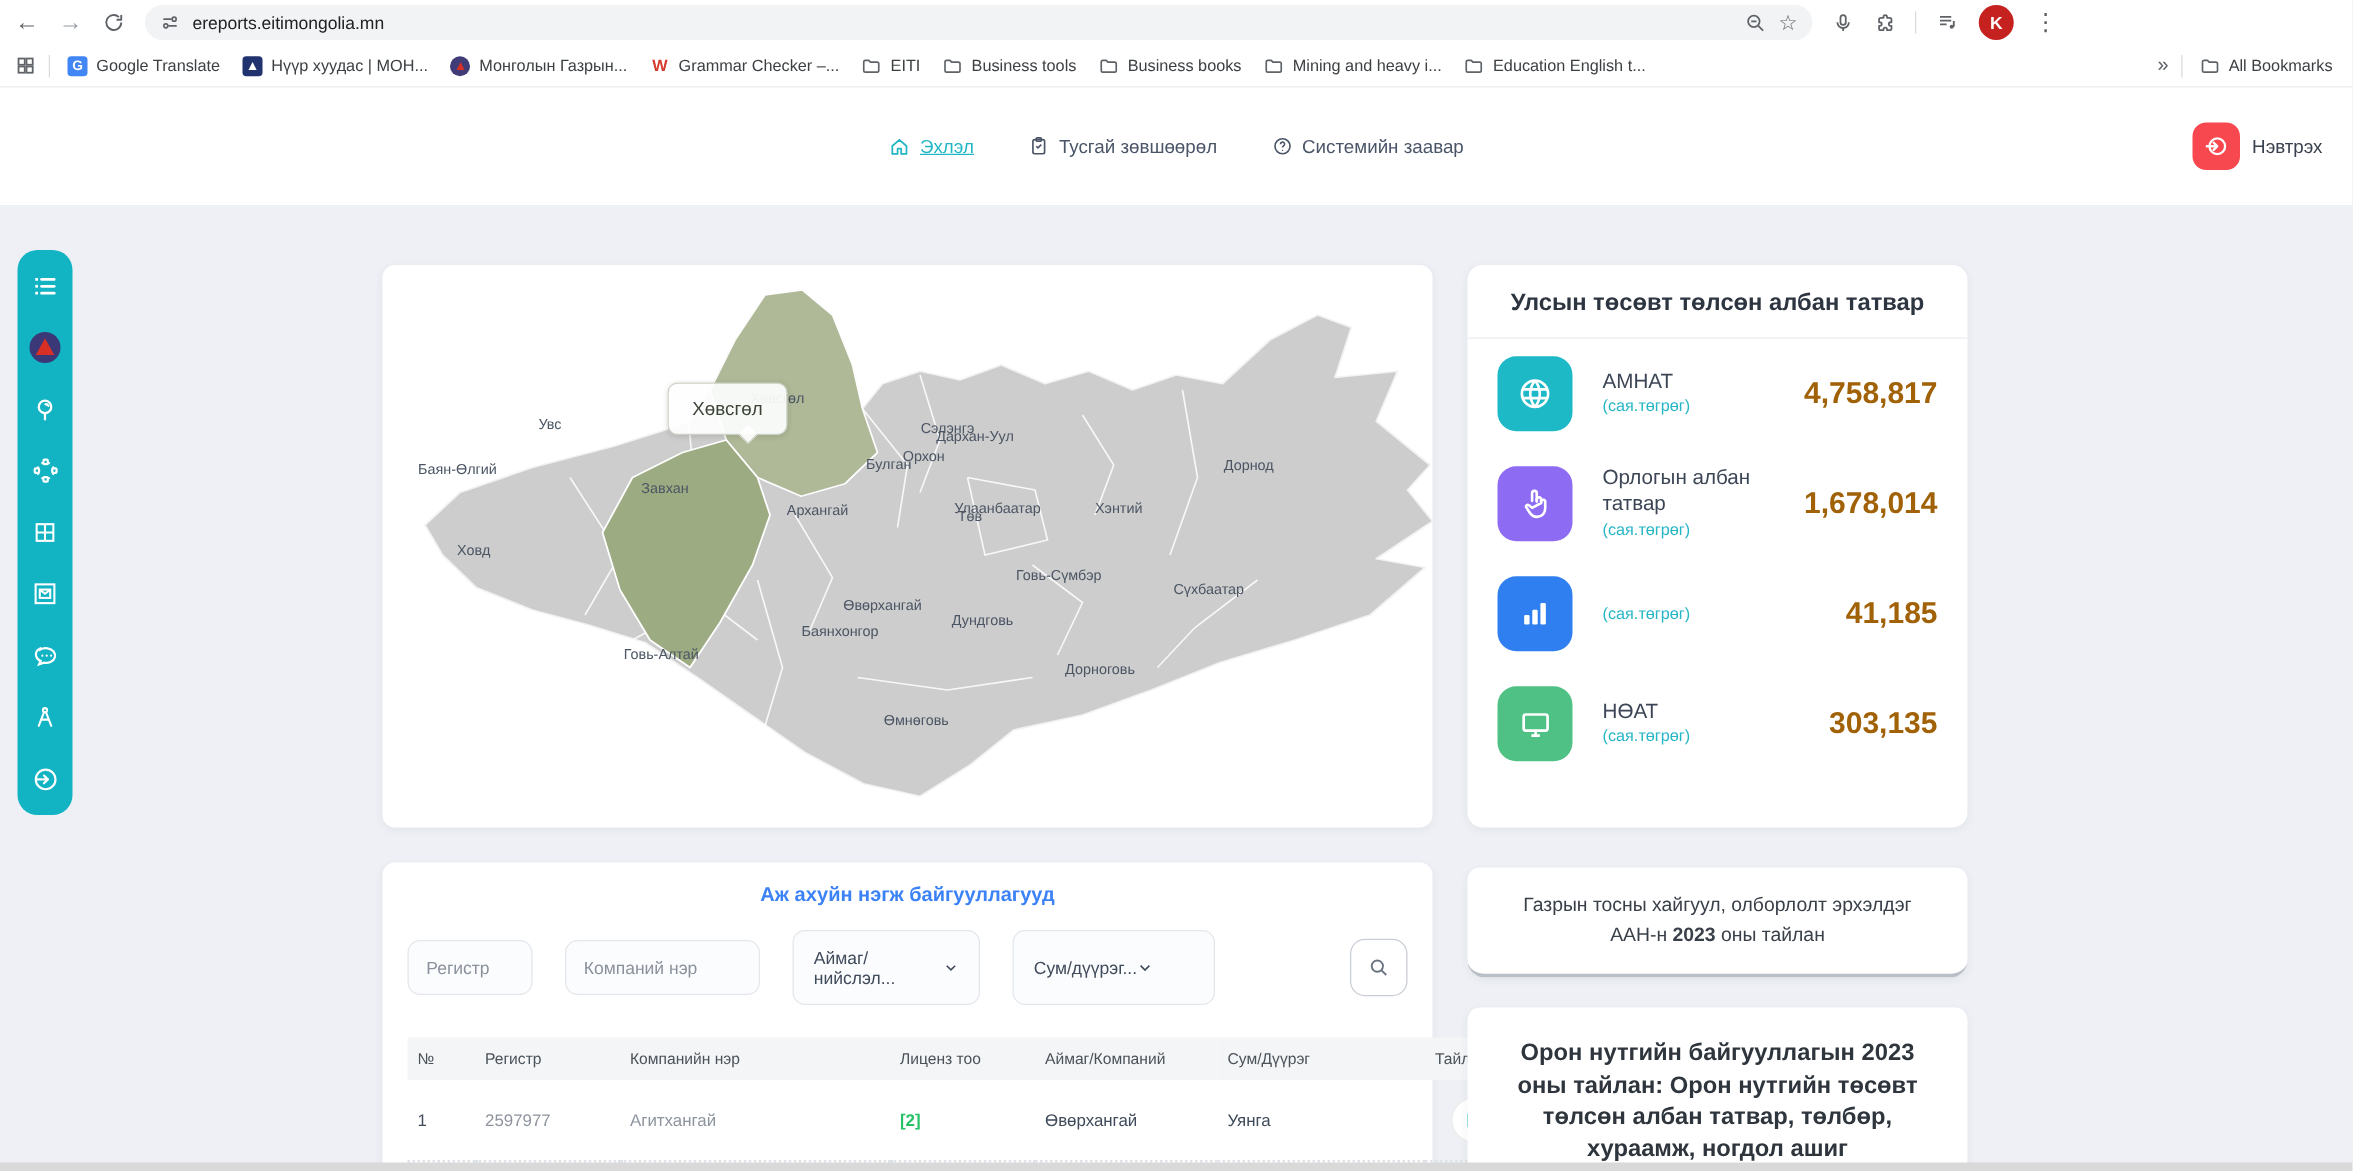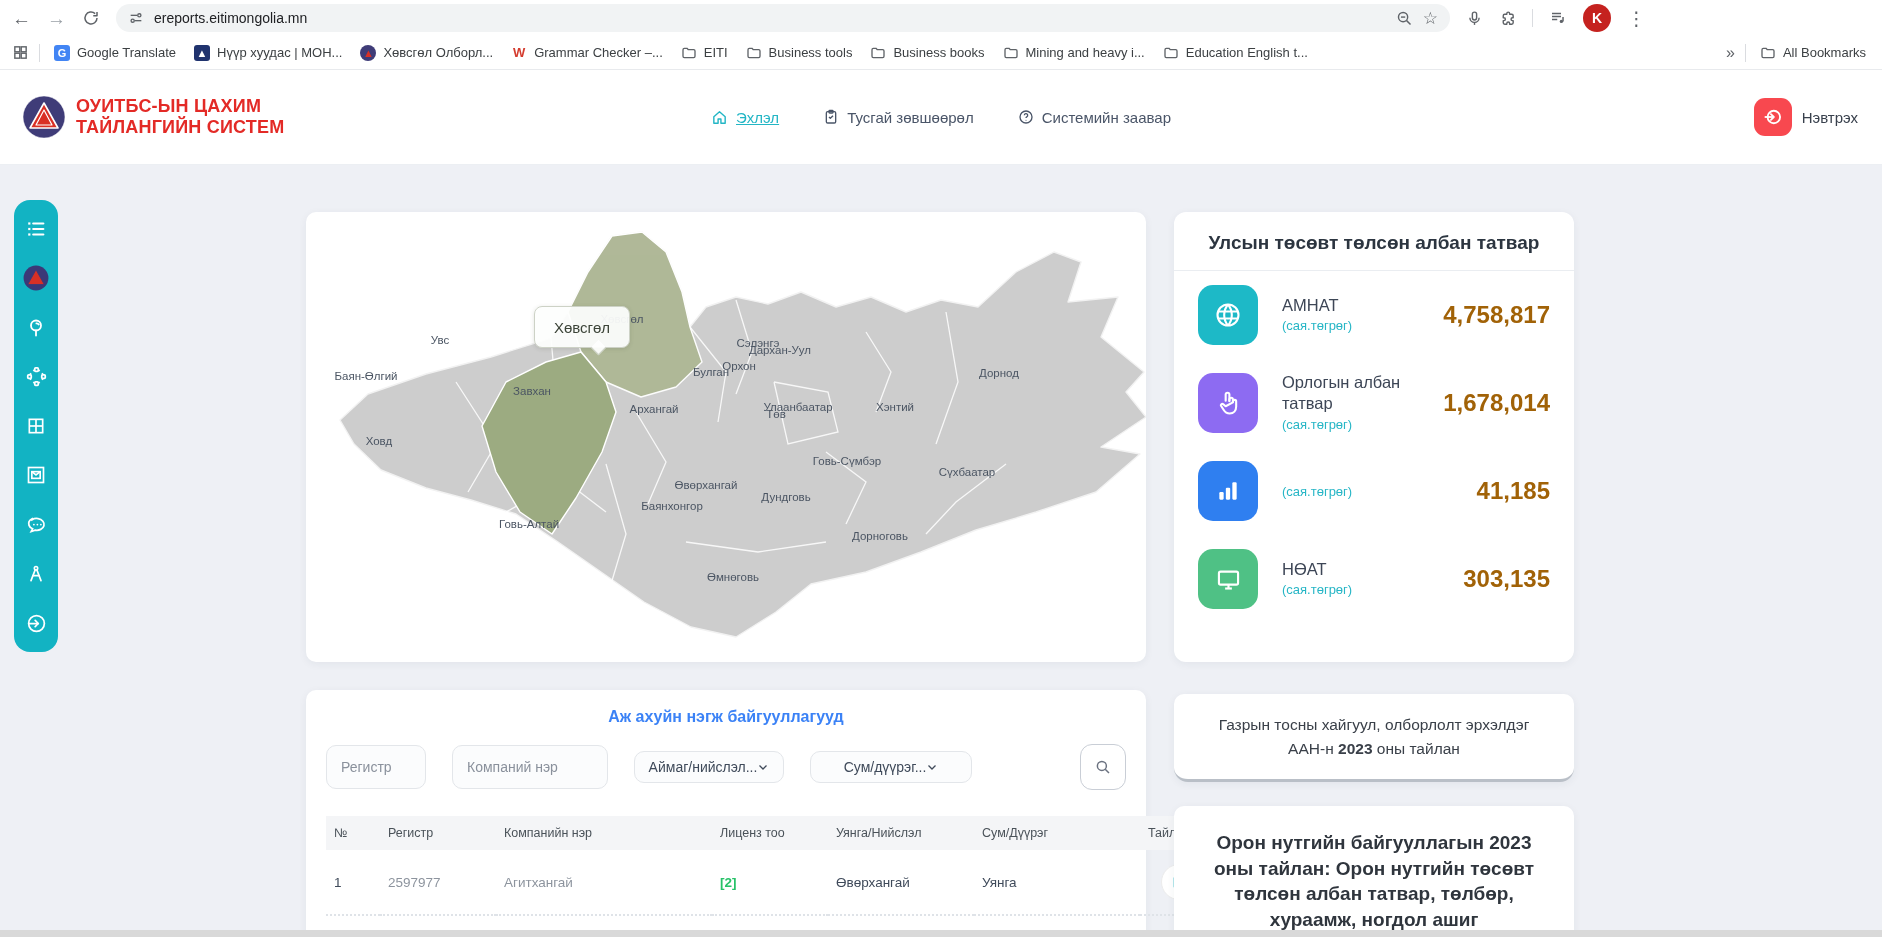--- a/index.html
+++ b/index.html
@@ -84,23 +84,23 @@
 
   
   .companies-card{left:306px;top:620px;width:840px;height:400px;padding:18px 20px;
     box-sizing:border-box;}
   .comp-title{text-align:center;font-size:16px;font-weight:600;color:#3b82f6;}
   .filters{display:flex;align-items:center;gap:26px;margin-top:18px;}
   .f-input{height:44px;border:1px solid #e3e6ea;border-radius:10px;background:#fbfcfd;
     font-size:14px;color:#3f4a5a;padding:0 14px;box-sizing:border-box;outline:none;
     font-family:inherit;}
   .f-input::placeholder{color:#8a919c;}
-  .f-select{height:32px;border:1px solid #e3e6ea;border-radius:10px;background:#fbfcfd;
-    font-size:14px;color:#3f4a5a;padding:0 4px;display:flex;align-items:center;
-    justify-content:center;cursor:pointer;box-sizing:border-box;}
+  .f-select{height:60px;border:1px solid #e3e6ea;border-radius:10px;background:#fbfcfd;
+    font-size:14px;color:#3f4a5a;padding:0 16px;display:flex;align-items:center;
+    justify-content:flex-start;cursor:pointer;box-sizing:border-box;}
   .search-btn{width:46px;height:46px;border:1.5px solid #c9ced6;border-radius:12px;
     background:#fff;display:flex;align-items:center;justify-content:center;cursor:pointer;
     margin-left:auto;}
   table.comp{width:100%;border-collapse:collapse;margin-top:26px;table-layout:fixed;}
   table.comp th{background:#f4f5f7;font-size:12.5px;font-weight:400;color:#4a5259;
     text-align:left;padding:10px 8px;}
   table.comp td{font-size:13.5px;padding:14px 8px;}
   .col-no{width:38px;}.col-reg{width:100px;}.col-name{width:200px;}.col-lic{width:100px;}
   .col-aimag{width:130px;}.col-sum{width:150px;}.col-rep{width:62px;text-align:center;}
   .td-gray{color:#8d949e;}
@@ -195,21 +195,21 @@
     <span class="bm-item">
       <span class="fav" style="background:#4285f4">G</span>
       <span>Google Translate</span>
     </span>
     <span class="bm-item">
       <span class="fav" style="background:#20336e">▲</span>
       <span>Нүүр хуудас | МОН...</span>
     </span>
     <span class="bm-item">
       <span class="fav" style="background:#3f3c78;border-radius:50%;color:#d93025">▲</span>
-      <span>Хөвсгөл Олборл...</span>
+      <span>Монголын Газрын...</span>
     </span>
     <span class="bm-item">
       <span class="fav" style="background:#fff;color:#d43c2f;font-size:13px">W</span>
       <span>Grammar Checker –...</span>
     </span>
     <span class="bm-item">
       <span class="icon16">
         <svg width="16" height="16" viewBox="0 0 24 24" fill="none" stroke="#5f6368" stroke-width="2" stroke-linejoin="round">
             <path d="M3 7a2 2 0 0 1 2-2h4l2 2h8a2 2 0 0 1 2 2v8a2 2 0 0 1-2 2H5a2 2 0 0 1-2-2z"></path>
           </svg>
@@ -257,32 +257,20 @@
             <path d="M3 7a2 2 0 0 1 2-2h4l2 2h8a2 2 0 0 1 2 2v8a2 2 0 0 1-2 2H5a2 2 0 0 1-2-2z"></path>
           </svg>
       </span>
       <span>All Bookmarks</span>
     </span>
   </div>
 
   <div class="site">
 
     <div class="site-header">
-      <div class="logo">
-        <svg width="44" height="44" viewBox="0 0 44 44">
-          <circle cx="22" cy="22" r="21" fill="#3f3c78"></circle>
-          <circle cx="22" cy="22" r="21" fill="none" stroke="#fff" stroke-width="1" opacity=".5"></circle>
-          <path d="M22 8 L36 33 L8 33 Z" fill="#d93025" stroke="#fff" stroke-width="1.6" stroke-linejoin="round"></path>
-          <path d="M22 15 L30 30 L14 30 Z" fill="#d93025" stroke="#fff" stroke-width="1.2" stroke-linejoin="round"></path>
-        </svg>
-        <div class="logo-text">
-          <div>ОУИТБС-ЫН ЦАХИМ</div>
-          <div>ТАЙЛАНГИЙН СИСТЕМ</div>
-        </div>
-      </div>
 
       <nav class="main-nav">
         <span class="nav-item active">
           <svg width="17" height="17" viewBox="0 0 24 24" fill="none" stroke="#23b6c5" stroke-width="2" stroke-linejoin="round">
             <path d="M4 11 L12 4 L20 11 V20 H14 V14 H10 V20 H4 Z"></path>
           </svg>
           <span>Эхлэл</span>
         </span>
         <span class="nav-item">
           <svg width="16" height="16" viewBox="0 0 24 24" fill="none" stroke="#4a5568" stroke-width="2" stroke-linejoin="round">
@@ -532,21 +520,21 @@
         </button>
       </div>
 
       <table class="comp">
         <thead>
           <tr>
             <th class="col-no">№</th>
             <th class="col-reg">Регистр</th>
             <th class="col-name">Компанийн нэр</th>
             <th class="col-lic">Лиценз тоо</th>
-            <th class="col-aimag">Уянга/Нийслэл</th>
+            <th class="col-aimag">Аймаг/Компаний</th>
             <th class="col-sum">Сум/Дүүрэг</th>
             <th class="col-rep">Тайлан</th>
           </tr>
         </thead>
         <tbody>
           <tr>
             <td class="td-dark">1</td>
             <td class="td-gray">2597977</td>
             <td class="td-gray">Агитхангай</td>
             <td class="lic" style="color: rgb(39, 194, 104);">[2]</td>

